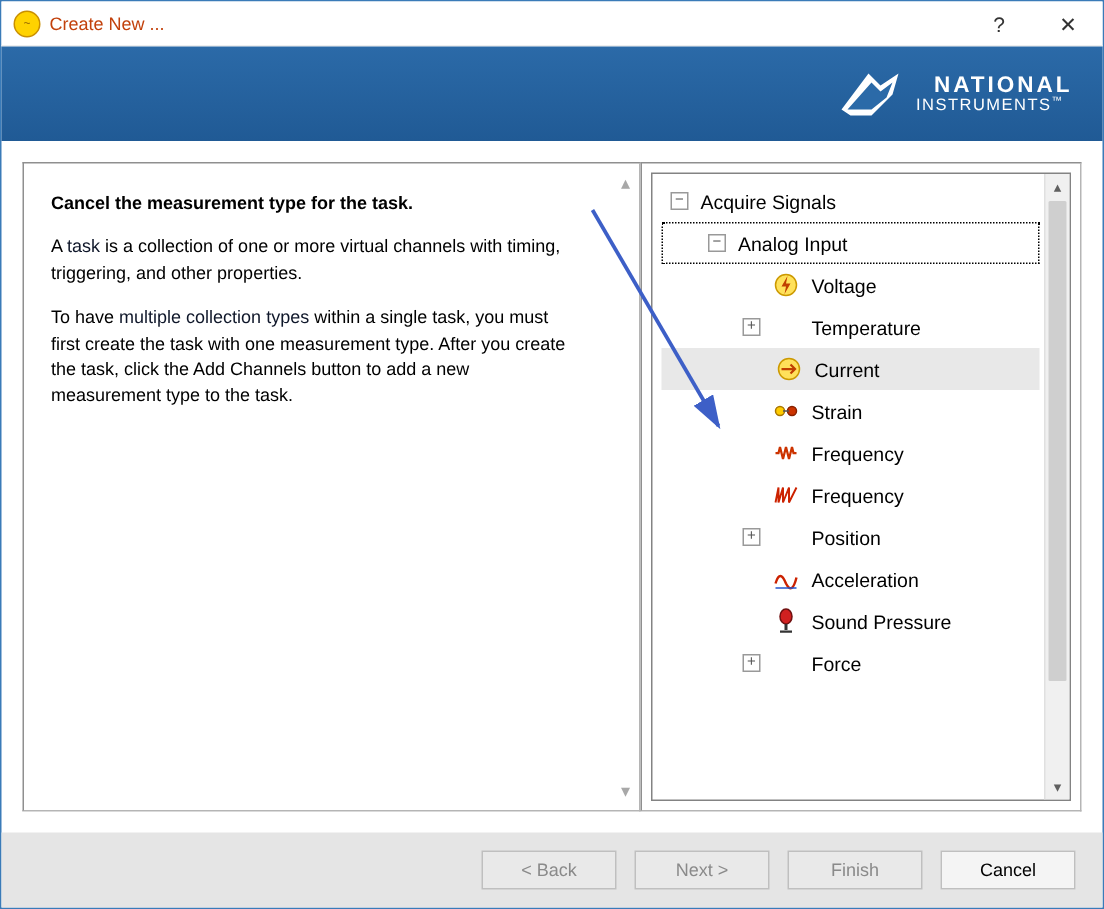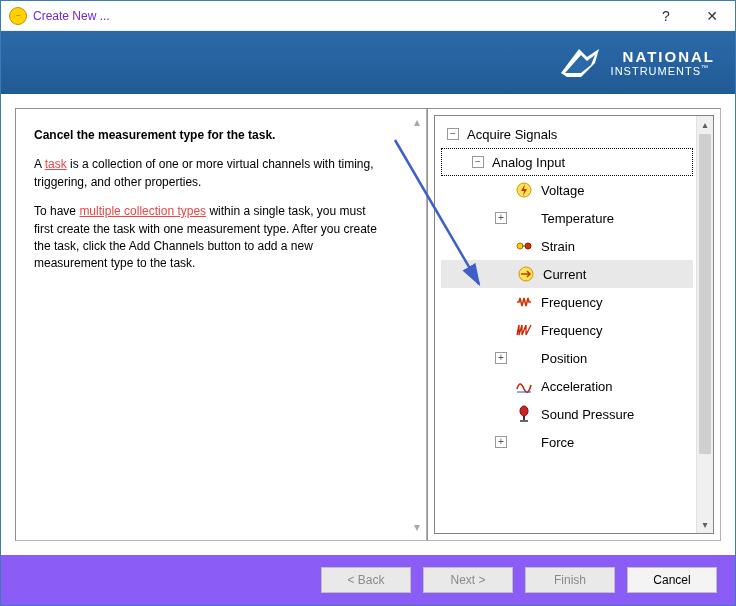--- a/index.html
+++ b/index.html
@@ -14,21 +14,21 @@
     height: 30px; background: #fff;
     display: flex; align-items: center;
     border-bottom: 1px solid #eee;
   }
   .titlebar .icon {
     width: 18px; height: 18px; margin: 0 6px 0 8px;
     background: #ffd200; border-radius: 50%; border: 1px solid #c98f00;
     display: flex; align-items: center; justify-content: center;
   }
   .titlebar .icon-inner { font-size: 8px; color: #8a5a00; }
-  .titlebar .title { flex: 1; font-size: 12px; color: #6d28d9; }
+  .titlebar .title { flex: 1; font-size: 12px; color: #c2410c; }
   .titlebar .btn {
     width: 46px; height: 30px; display: flex; align-items: center; justify-content: center;
     font-size: 14px; color: #333; cursor: default;
   }
 
   .banner {
     height: 63px;
     background: linear-gradient(#2b6aa8, #205a95);
     display: flex; align-items: center; justify-content: flex-end;
     padding-right: 20px;
@@ -55,21 +55,21 @@
     position: relative;
     overflow: hidden;
   }
   .left-content {
     padding: 18px 20px 18px 18px;
     font-size: 12px; line-height: 1.45; font-family: Verdana, Tahoma, sans-serif;
     position: absolute; inset: 0 18px 0 0; overflow: hidden;
   }
   .left-content p { margin: 0 0 12px 0; }
   .left-content .heading { font-weight: bold; }
-  .link { color: #ef4444; text-decoration: underline; cursor: pointer; }
+  .link { color: #0f172a; cursor: pointer; }
   .bold { font-weight: normal; }
 
   .scroll-up, .scroll-down {
     position: absolute; right: 2px; width: 14px; height: 14px;
     color: #a8a8a8; font-size: 12px; text-align: center; line-height: 14px;
     user-select: none;
   }
   .scroll-up { top: 6px; } .scroll-down { bottom: 6px; }
 
   .tree-wrapper {
@@ -122,21 +122,21 @@
 
   
   .arrow-overlay {
     position: absolute; pointer-events: none;
     z-index: 10;
   }
 
   .footer {
     height: 50px; display:flex; align-items:center; justify-content:flex-end;
     padding: 0 18px; gap: 12px;
-    background: #8b5cf6;
+    background: #e5e5e5;
   }
   .footer button {
     width: 90px; height: 26px;
     background: #e9e9e9; border: 1px solid #bfbfbf;
     font-size: 12px; color: #8a8a8a; cursor: default;
   }
   .footer button.enabled { color: #000; background: #f4f4f4; cursor: pointer; }
 </style>
 </head>
 <body>
@@ -207,40 +207,40 @@
                       <path d="M10 3 L6 10 L9 10 L8 15 L12 8 L9 8 Z" fill="#c04000"></path>
                     </svg>
                   </span>
                   <span class="label">Voltage</span>
                 </div>
                 <div class="tree-row level-2">
                   <span class="expander">+</span>
                   <span class="node-icon"></span>
                   <span class="label">Temperature</span>
                 </div>
+                <div class="tree-row level-2 selected">
+                  <span class="expander spacer"></span>
+                  <span class="node-icon">
+                    <svg width="18" height="18">
+                      <circle cx="9" cy="9" r="7" fill="#ffe15a" stroke="#cc9900"></circle>
+                      <path d="M4 9 L12 9 M10 6 L13 9 L10 12" stroke="#c04000" stroke-width="1.5" fill="none"></path>
+                    </svg>
+                  </span>
+                  <span class="label">Current</span>
+                </div>
                 <div class="tree-row level-2">
                   <span class="expander spacer"></span>
                   <span class="node-icon">
                     <svg width="18" height="18">
                       <circle cx="5" cy="9" r="3" fill="#ffcc00" stroke="#aa7700"></circle>
                       <circle cx="13" cy="9" r="3" fill="#cc3300" stroke="#882200"></circle>
                       <line x1="7" y1="9" x2="11" y2="9" stroke="#555"></line>
                     </svg>
                   </span>
                   <span class="label">Strain</span>
-                </div>
-                <div class="tree-row level-2 selected">
-                  <span class="expander spacer"></span>
-                  <span class="node-icon">
-                    <svg width="18" height="18">
-                      <circle cx="9" cy="9" r="7" fill="#ffe15a" stroke="#cc9900"></circle>
-                      <path d="M4 9 L12 9 M10 6 L13 9 L10 12" stroke="#c04000" stroke-width="1.5" fill="none"></path>
-                    </svg>
-                  </span>
-                  <span class="label">Current</span>
                 </div>
                 <div class="tree-row level-2">
                   <span class="expander spacer"></span>
                   <span class="node-icon">
                     <svg width="18" height="18">
                       <path d="M2 9 L4 9 L5 5 L7 13 L9 5 L11 13 L13 5 L14 9 L16 9" stroke="#cc3300" stroke-width="1.5" fill="none"></path>
                     </svg>
                   </span>
                   <span class="label">Frequency</span>
                 </div>

